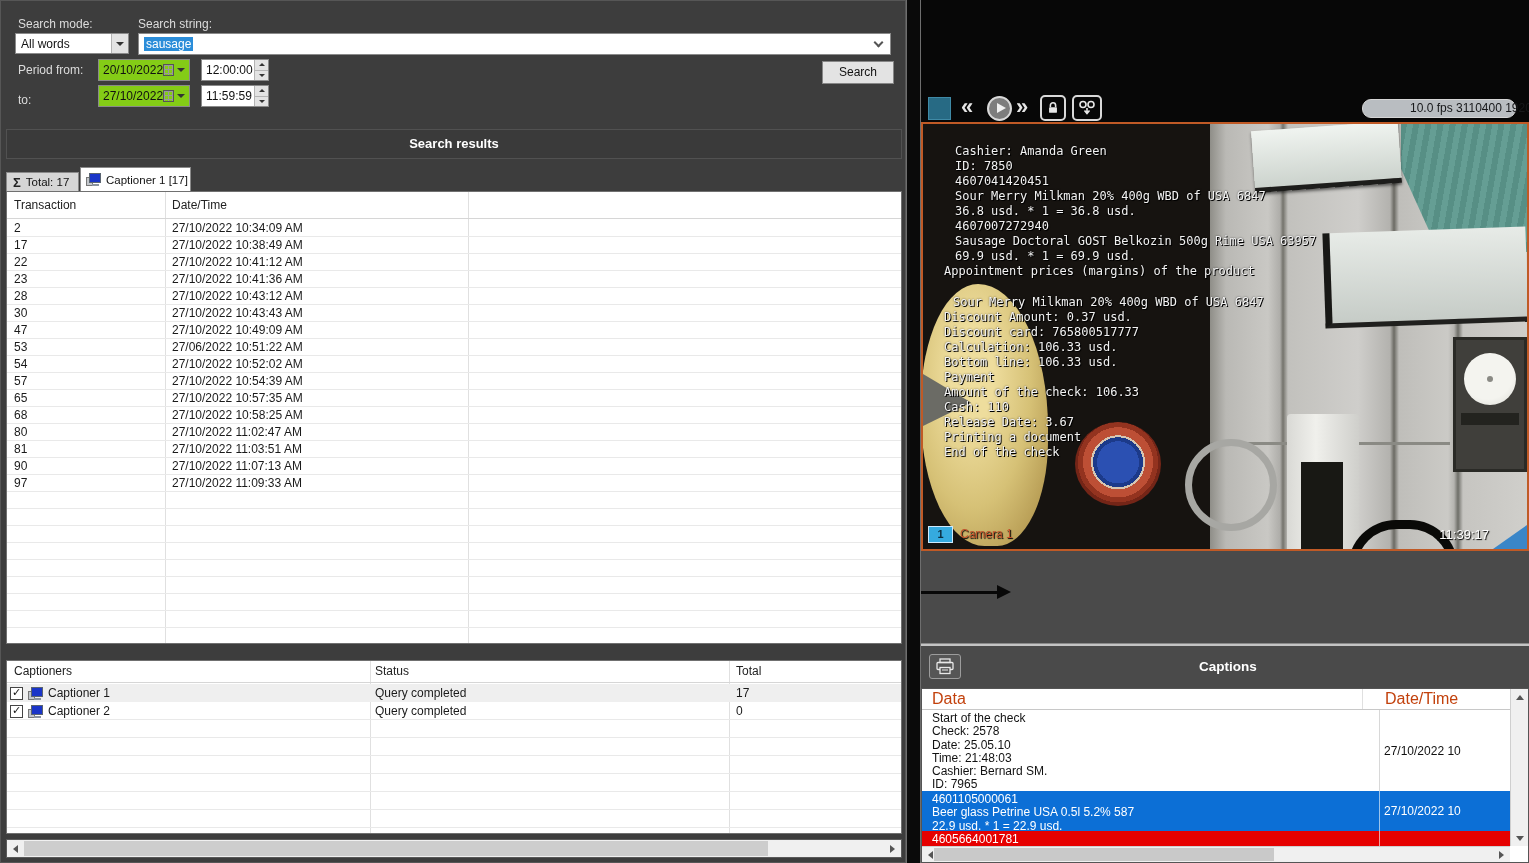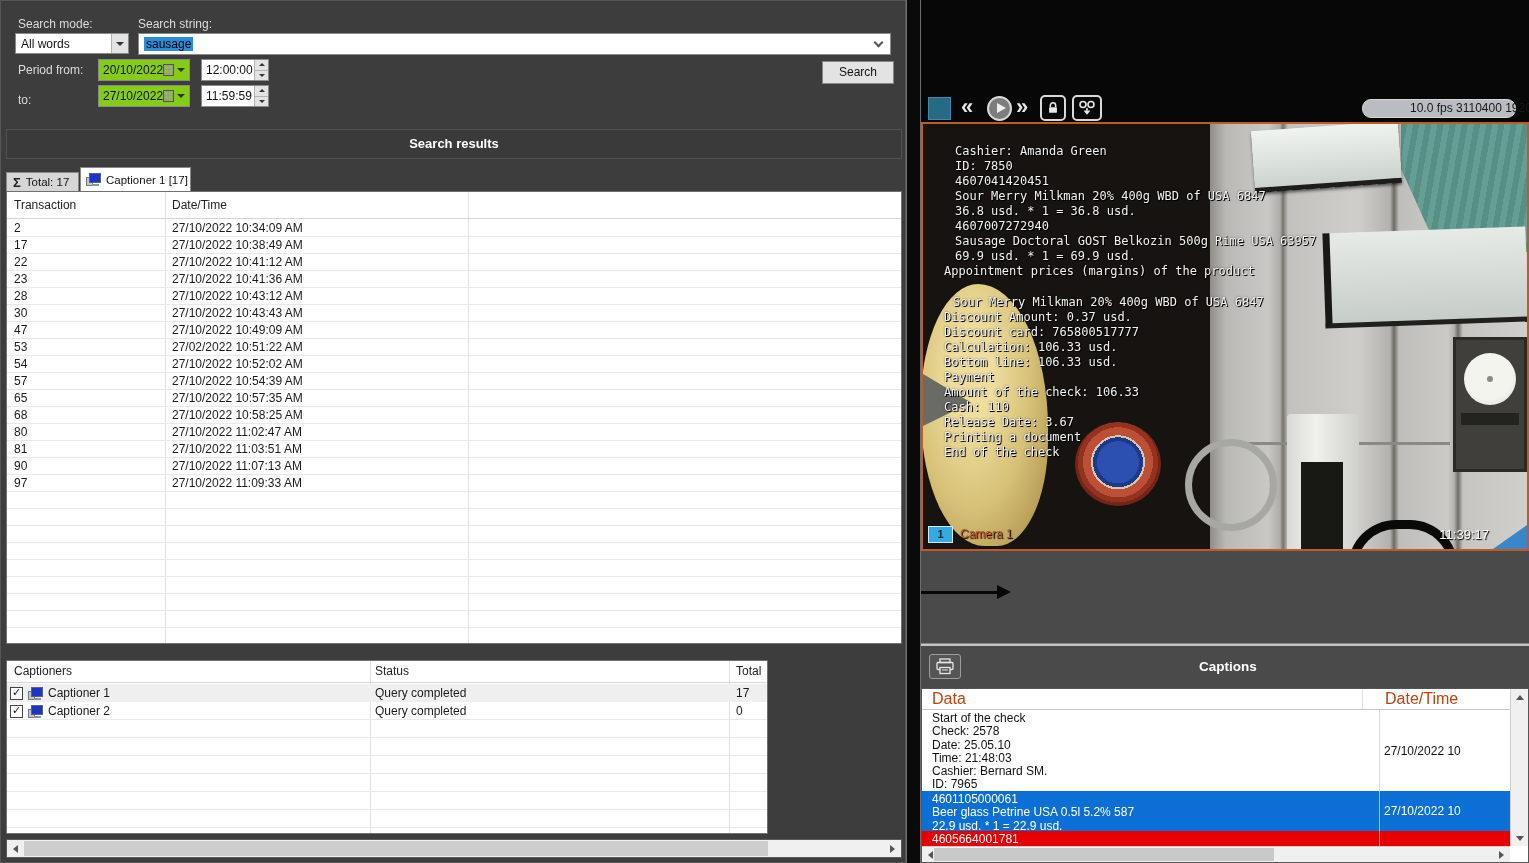--- a/index.html
+++ b/index.html
@@ -8,21 +8,21 @@
 
   
   .left-panel { position:absolute; left:0; top:0; width:906px; height:863px; background:#3d3d3d; border:1px solid #565656; }
   .lbl { position:absolute; font-size:12px; color:#dcdcdc; }
 
   .combo { position:absolute; background:#fff; border:1px solid #8a8a8a; display:flex; align-items:center; }
   .combo .txt { flex:1; font-size:12px; color:#111; padding-left:5px; white-space:nowrap; overflow:hidden; }
   .combo .dd-btn { width:17px; align-self:stretch; background:#e3e3e3; border-left:1px solid #b4b4b4; display:flex; align-items:center; justify-content:center; }
   .tri-down { width:0; height:0; border-left:4px solid transparent; border-right:4px solid transparent; border-top:4px solid #333; }
   .chev { width:7px; height:7px; border-right:2px solid #555; border-bottom:2px solid #555; transform:rotate(45deg); margin:-3px 8px 0 0; }
-  .sel-hl { background:#2b8dd9; color:#000000; padding:1px 2px; font-size:12px; }
+  .sel-hl { background:#2b8dd9; color:#ffffff; padding:1px 2px; font-size:12px; }
 
   .datebox { position:absolute; background:#84cc16; border:1px solid #8a8a8a; display:flex; align-items:center; }
   .datebox .txt { flex:1; font-size:12px; color:#111; padding-left:4px; white-space:nowrap; }
   .cal-ico { width:13px; height:12px; border:1px solid #555; margin-right:3px;
     background-image:repeating-linear-gradient(to right,#999 0 1px,transparent 1px 4px),
                      repeating-linear-gradient(to bottom,#999 0 1px,transparent 1px 4px); }
   .datebox .arr { margin-right:4px; }
   .timebox { position:absolute; background:#fff; border:1px solid #8a8a8a; display:flex; }
   .timebox .txt { flex:1; font-size:12px; color:#111; padding-left:4px; line-height:20px; white-space:nowrap; overflow:hidden; }
   .spinner { width:14px; border-left:1px solid #b4b4b4; display:flex; flex-direction:column; }
@@ -48,21 +48,21 @@
   .results-table { position:absolute; left:5px; top:190px; width:896px; height:453px; background:#fff; border:1px solid #707070; }
   .vsep { position:absolute; top:0; bottom:0; width:1px; background:#e0e0e0; }
   .rt-header { position:relative; height:27px; border-bottom:1px solid #d6d6d6; }
   .rt-header .hc { position:absolute; top:0; font-size:12px; color:#222; line-height:26px; }
   .rt-body { position:absolute; left:0; right:0; top:28px; bottom:0;
     background:repeating-linear-gradient(to bottom, transparent 0 16px, #e9e9e9 16px 17px); }
   .trow { display:flex; height:17px; }
   .trow .c1 { width:158px; padding-left:7px; font-size:12px; color:#1a1a1a; line-height:16px; }
   .trow .c2 { padding-left:7px; font-size:12px; color:#1a1a1a; line-height:16px; }
 
-  .cap-table { position:absolute; left:5px; top:659px; width:762px; height:174px; background:#fff; border:1px solid #707070; }
+  .cap-table { position:absolute; left:5px; top:659px; width:896px; height:174px; background:#fff; border:1px solid #707070; }
   .cap-table .hdr { position:relative; height:22px; border-bottom:1px solid #d6d6d6; }
   .cap-table .hdr .hc { position:absolute; font-size:12px; color:#222; line-height:21px; }
   .cap-body { position:absolute; left:0; right:0; top:23px; bottom:0;
     background:repeating-linear-gradient(to bottom, transparent 0 17px, #e9e9e9 17px 18px); }
   .crow { display:flex; height:18px; align-items:center; font-size:12px; color:#1a1a1a; }
   .crow.alt { background:#efefef; }
   .cc-name { width:363px; display:flex; align-items:center; }
   .cc-status { width:359px; padding-left:5px; }
   .cc-total { flex:1; padding-left:7px; }
   .cb { width:13px; height:13px; background:#fff; border:1px solid #444; position:relative; margin-left:3px; flex:none; }
@@ -257,21 +257,21 @@
         <div class="trow">
             <div class="c1">30</div>
             <div class="c2">27/10/2022 10:43:43 AM</div>
           </div>
         <div class="trow">
             <div class="c1">47</div>
             <div class="c2">27/10/2022 10:49:09 AM</div>
           </div>
         <div class="trow">
             <div class="c1">53</div>
-            <div class="c2">27/02/2022 10:51:22 AM</div>
+            <div class="c2">27/06/2022 10:51:22 AM</div>
           </div>
         <div class="trow">
             <div class="c1">54</div>
             <div class="c2">27/10/2022 10:52:02 AM</div>
           </div>
         <div class="trow">
             <div class="c1">57</div>
             <div class="c2">27/10/2022 10:54:39 AM</div>
           </div>
         <div class="trow">

